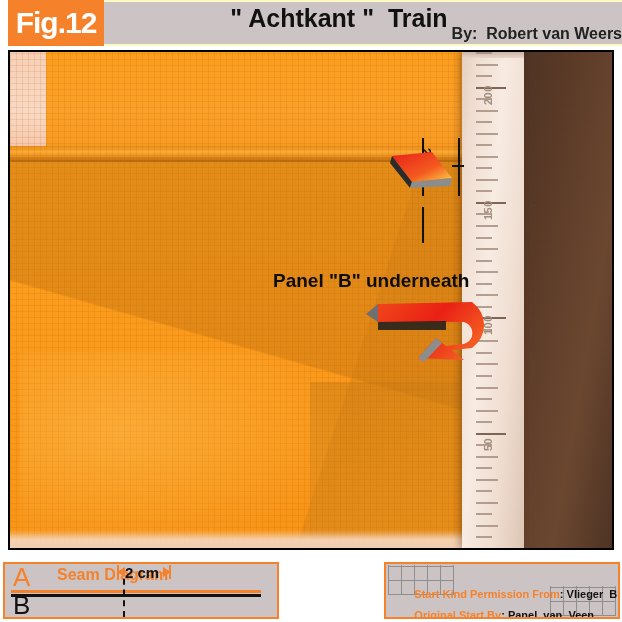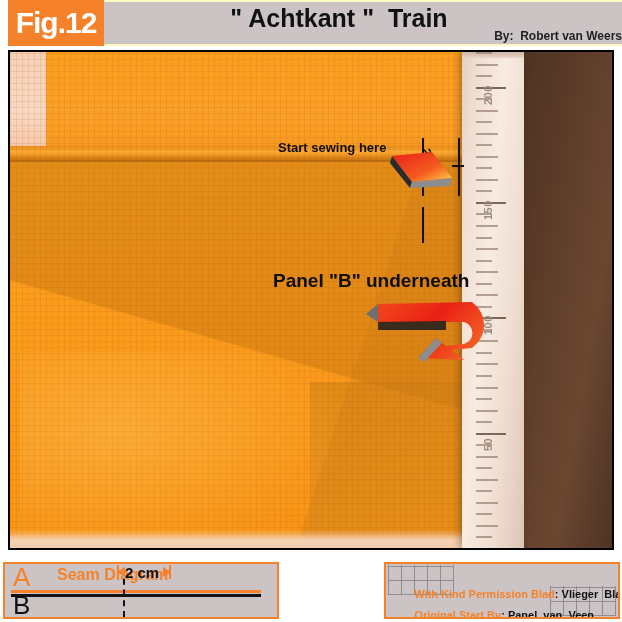--- a/index.html
+++ b/index.html
@@ -33,21 +33,21 @@
   }
   .title-text{
     position:absolute;left:0;top:2px;width:470px;
     text-align:center;
     font-size:25px;font-weight:bold;color:#111;
     font-family:"Liberation Sans", sans-serif;
     white-space:pre;
   }
   .byline{
     position:absolute;right:6px;bottom:1px;
-    font-size:12px;font-weight:bold;color:#222;
+    font-size:16px;font-weight:bold;color:#222;
     font-family:"Liberation Sans", sans-serif;
     white-space:pre;
   }
 
   
   .photo-wrap{
     position:absolute;left:8px;top:50px;width:606px;height:500px;
     background:#ffffff;
     border:2px solid #000000;
     box-sizing:border-box;
@@ -317,21 +317,20 @@
             <div class="ruler-num" style="top: 52.6047px;">200</div>
           </div>
       </div>
 
       <div class="dim-v" style="left:412px;top:86px;height:58px;"></div>
       <div class="dim-v" style="left:448px;top:86px;height:58px;"></div>
       <div class="dim-h" style="left:406px;top:113px;width:12px;"></div>
       <div class="dim-h" style="left:442px;top:113px;width:12px;"></div>
       <div class="dim-v" style="left:412px;top:155px;height:36px;"></div>
 
-      <div class="annot annot-start">Start sewing here</div>
       <div class="annot annot-panel">Panel "B" underneath</div>
       <div class="annot annot-2cm-v">2 cm</div>
 
       <svg class="arrow-small" viewBox="0 0 70 44">
         <defs>
           <linearGradient id="ga" x1="0" y1="0" x2="1" y2="1">
             <stop offset="0%" stop-color="#e8201a"></stop>
             <stop offset="60%" stop-color="#f4591f"></stop>
             <stop offset="100%" stop-color="#ffd24a"></stop>
           </linearGradient>
@@ -369,20 +368,20 @@
     <div class="dim-arrow-l"></div>
     <div class="dim-label">2 cm</div>
     <div class="dim-arrow-r"></div>
     <div class="dim-bar-r"></div>
   </div>
 
   <div class="credits-box">
     <div class="grid-tl"></div>
     <div class="grid-br"></div>
     <div class="credit-row r1">
-      <span class="credit-label">With Kind Permission Blad</span><span class="credit-colon">:</span> <span class="credit-value">Vlieger  Blad</span>
+      <span class="credit-label">Start Kind Permission From</span><span class="credit-colon">:</span> <span class="credit-value">Vlieger  Blad</span>
     </div>
     <div class="credit-row r2">
       <span class="credit-label">Original Start By</span><span class="credit-colon">:</span> <span class="credit-value">Panel  van  Veen</span>
     </div>
   </div>
 
 </div>
 
 </body></html>

